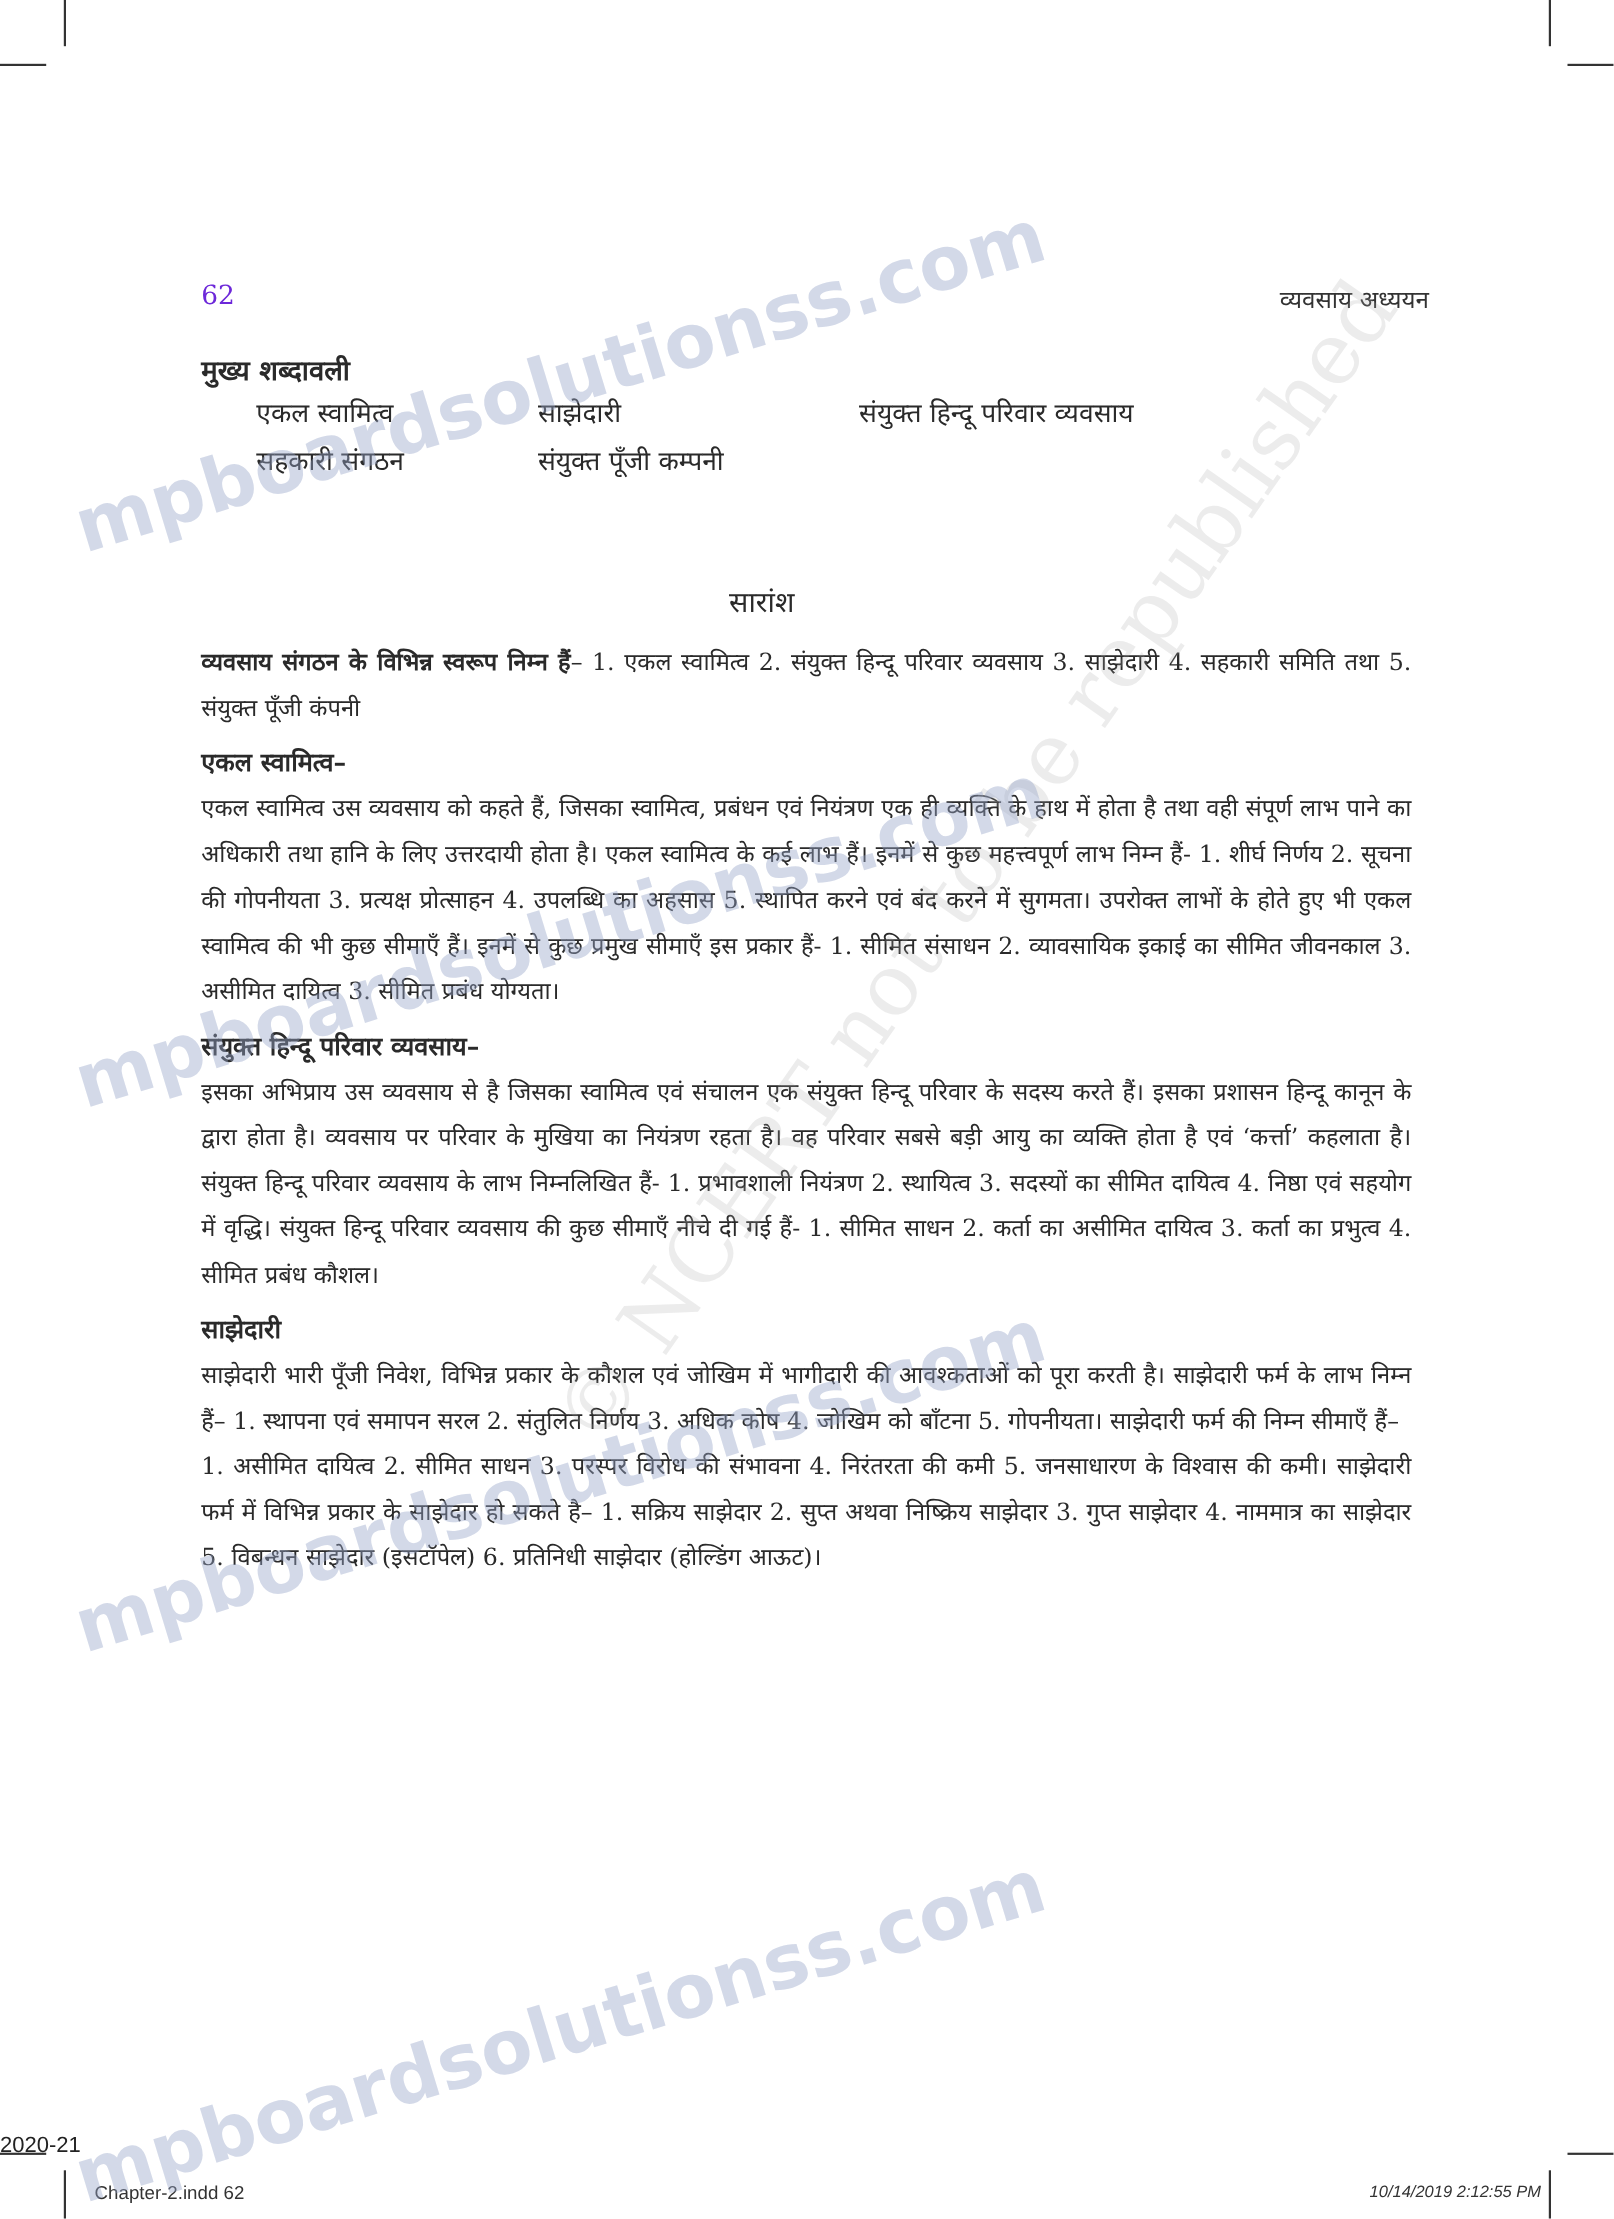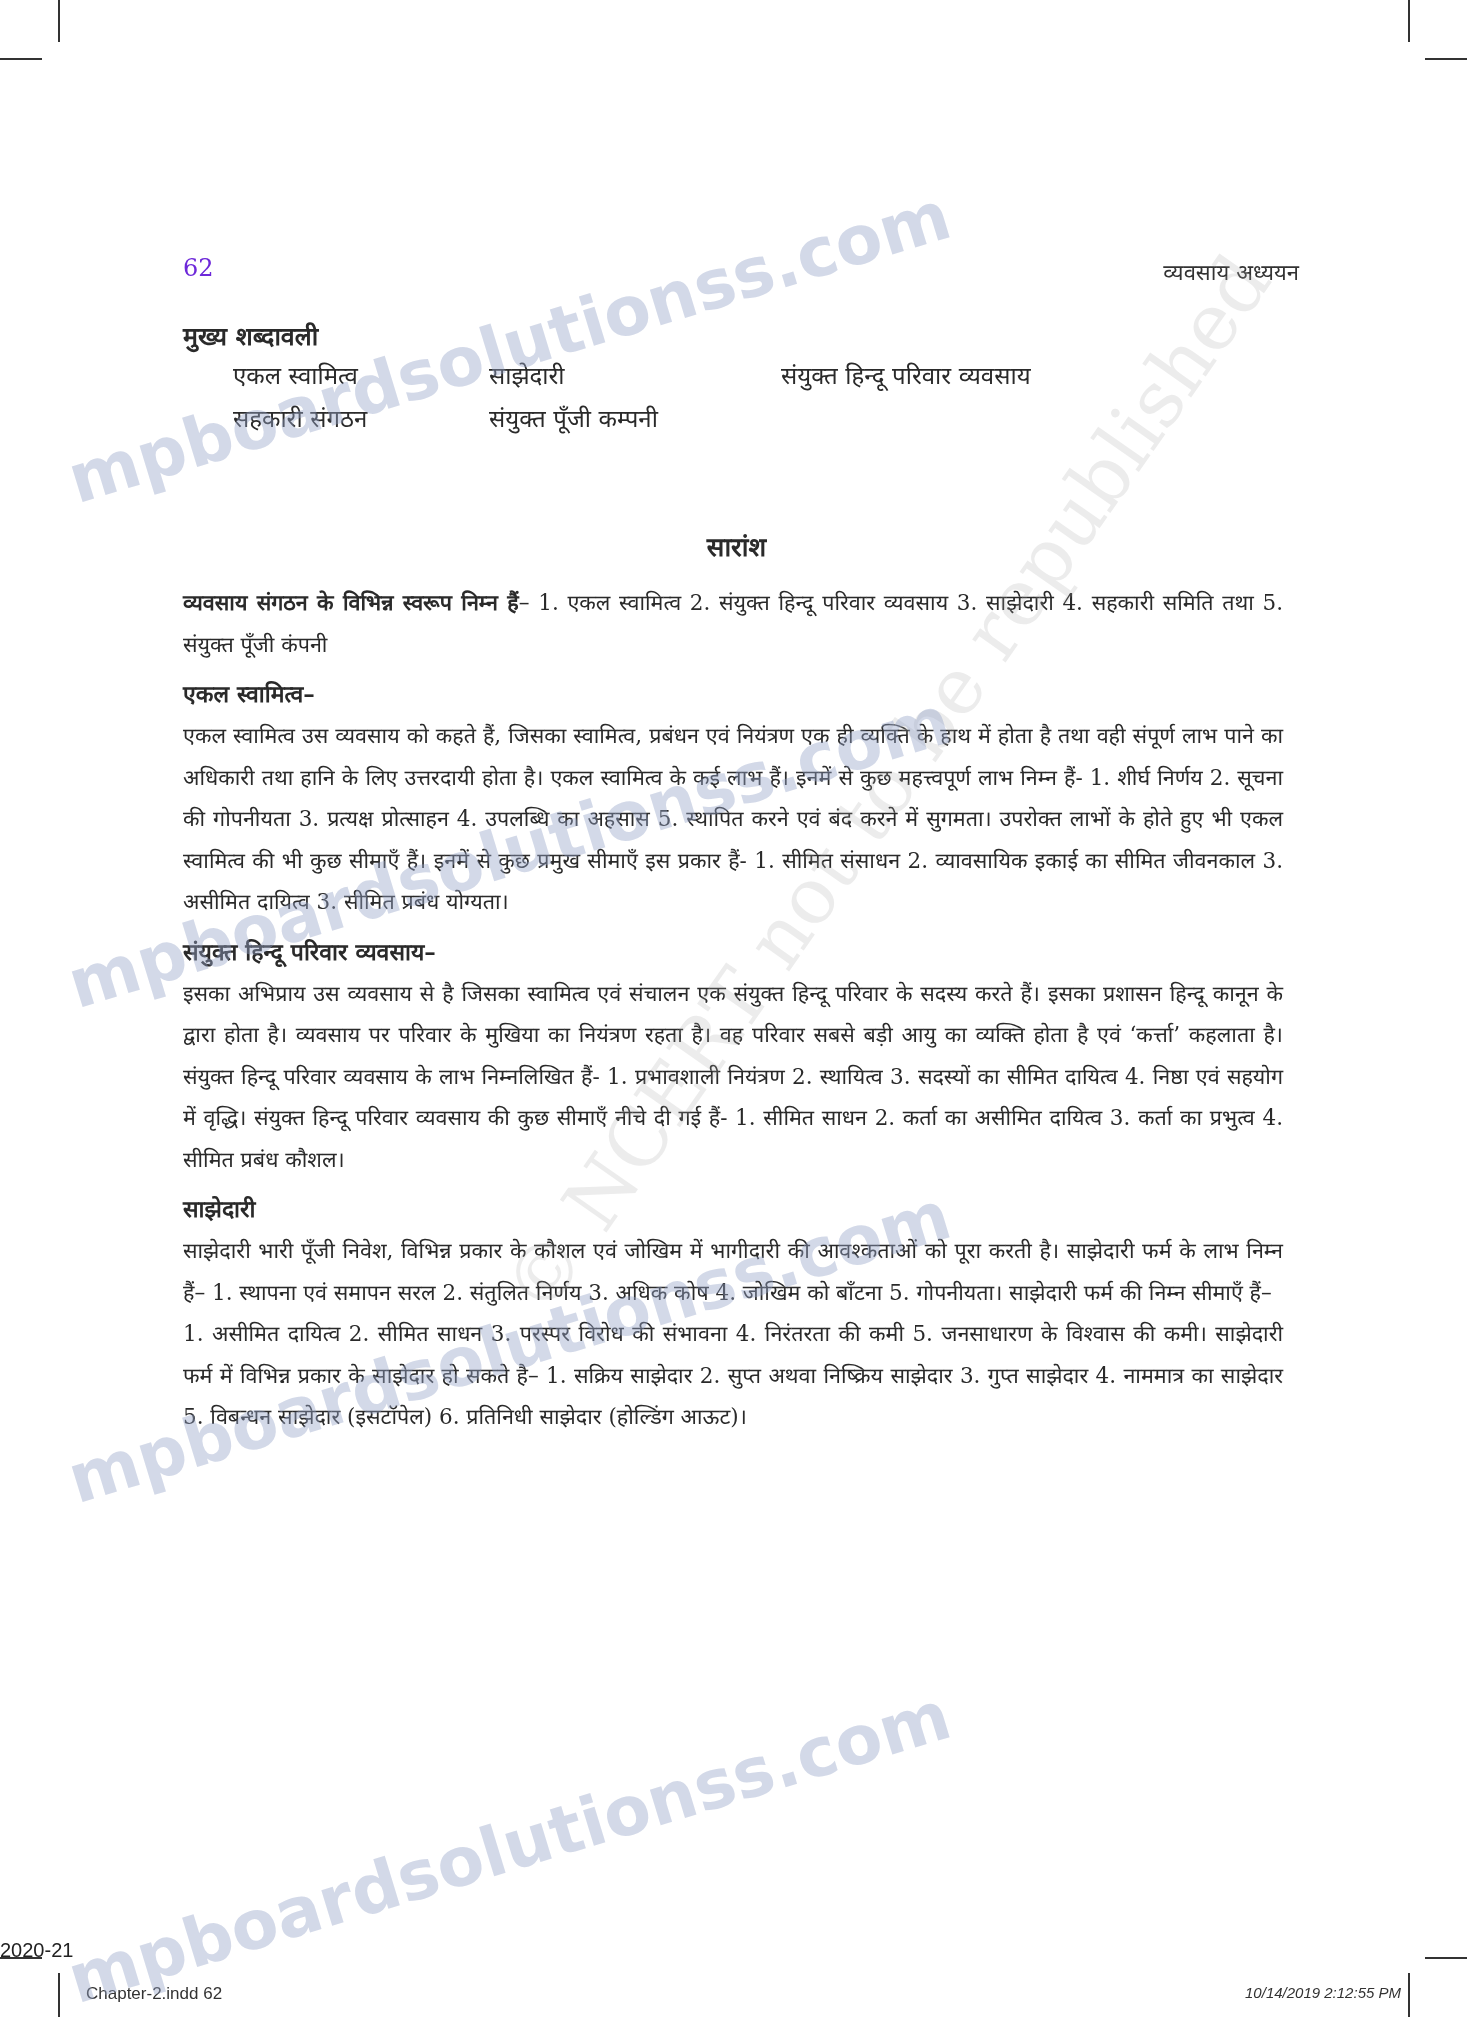--- a/index.html
+++ b/index.html
@@ -9,21 +9,21 @@
     font-family: "DejaVu Serif", "Liberation Serif", serif;
   }
   .mark { position: absolute; background: #333; }
   .page-num { position: absolute; left: 183px; top: 254px; font-size: 24px; color: #6d28d9; }
   .running-head { position: absolute; right: 168px; top: 256px; font-size: 22px; color: #333; }
   .kw-title { position: absolute; left: 183px; top: 318px; font-size: 25px; font-weight: bold; color: #2a2a2a; }
   .kw-grid { position: absolute; left: 233px; top: 358px; font-size: 24px; color: #2a2a2a; }
   .kw-row { height: 43px; position: relative; }
   .kw-cell { position: absolute; white-space: nowrap; }
   .kw-c0 { left: 0; } .kw-c1 { left: 256px; } .kw-c2 { left: 548px; }
-  .summary-title { position: absolute; left: 0; width: 1385px; text-align: center; top: 528px; font-size: 26px; font-weight: bold; color: #2a2a2a; padding-left: 44px; }
+  .summary-title { position: absolute; left: 0; width: 1385px; text-align: center; top: 528px; font-size: 26px; font-weight: normal; color: #2a2a2a; }
   .content { position: absolute; left: 183px; width: 1100px; top: 582px; font-size: 21.5px; line-height: 41.5px; color: #2a2a2a; }
   .content p { margin: 0; text-align: justify; }
   .content h3 { margin: 8px 0 0 0; font-size: 23px; font-weight: bold; line-height: 42px; }
   .lead { font-weight: bold; }
   .footer-year { position: absolute; left: 0; width: 1467px; text-align: left; top: 1939px; font-family: "Liberation Sans", sans-serif; font-size: 20px; color: #222; }
   .slug-left { position: absolute; left: 86px; top: 1984px; font-family: "Liberation Sans", sans-serif; font-size: 17px; color: #333; }
   .slug-right { position: absolute; right: 66px; top: 1984px; font-family: "Liberation Sans", sans-serif; font-size: 15px; color: #333; font-style: italic; }
   .wm { position: absolute; font-family: "DejaVu Sans", sans-serif; font-weight: bold; color: rgba(150,165,200,0.42); white-space: nowrap; transform-origin: left bottom; pointer-events: none; }
   .wm-ncert { position: absolute; font-family: "DejaVu Serif", serif; color: rgba(170,170,170,0.22); white-space: nowrap; transform-origin: left bottom; pointer-events: none; }
 </style>

